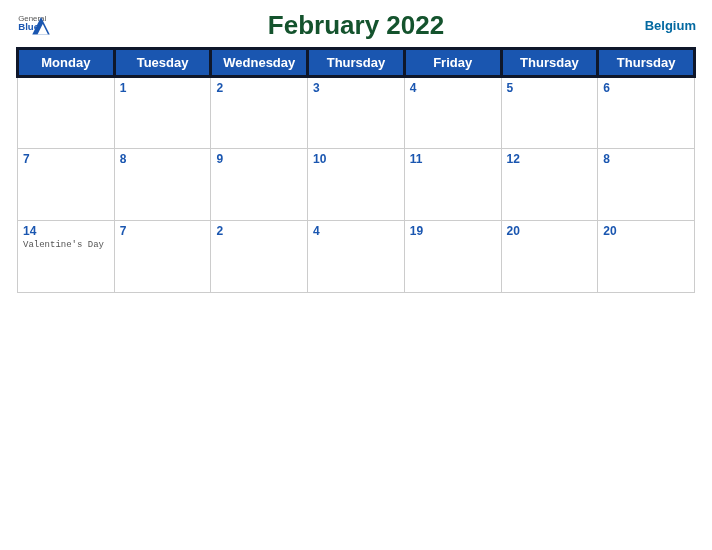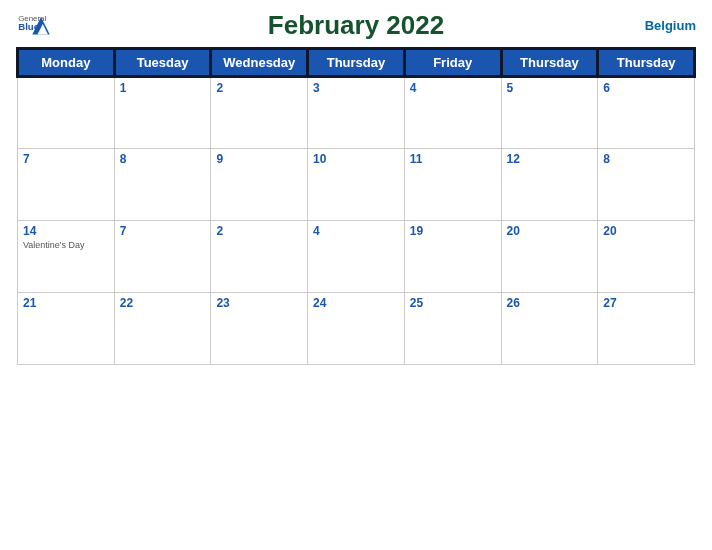--- a/index.html
+++ b/index.html
@@ -70,20 +70,21 @@
       font-size: 12px;
       font-weight: bold;
       color: #1a56b0;
       display: block;
     }
     .event-label {
       font-size: 9px;
       color: #555;
       display: block;
       margin-top: 2px;
+      font-family: Liberation Mono, monospace;
     }
     .header-row-top {
       display: flex;
       justify-content: center;
       align-items: flex-start;
       position: relative;
       width: 100%;
       margin-bottom: 6px;
     }
   </style>
@@ -182,38 +183,15 @@
           <td>
             <span class="day-number">19</span>
           </td>
           <td>
             <span class="day-number">20</span>
           </td>
           <td>
             <span class="day-number">20</span>
           </td>
         </tr>
-        <tr>
-          <td>
-            <span class="day-number">21</span>
-          </td>
-          <td>
-            <span class="day-number">22</span>
-          </td>
-          <td>
-            <span class="day-number">23</span>
-          </td>
-          <td>
-            <span class="day-number">24</span>
-          </td>
-          <td>
-            <span class="day-number">25</span>
-          </td>
-          <td>
-            <span class="day-number">26</span>
-          </td>
-          <td>
-            <span class="day-number">27</span>
-          </td>
-        </tr>
       </tbody>
   </table>
 </div>
 
 </body></html>

